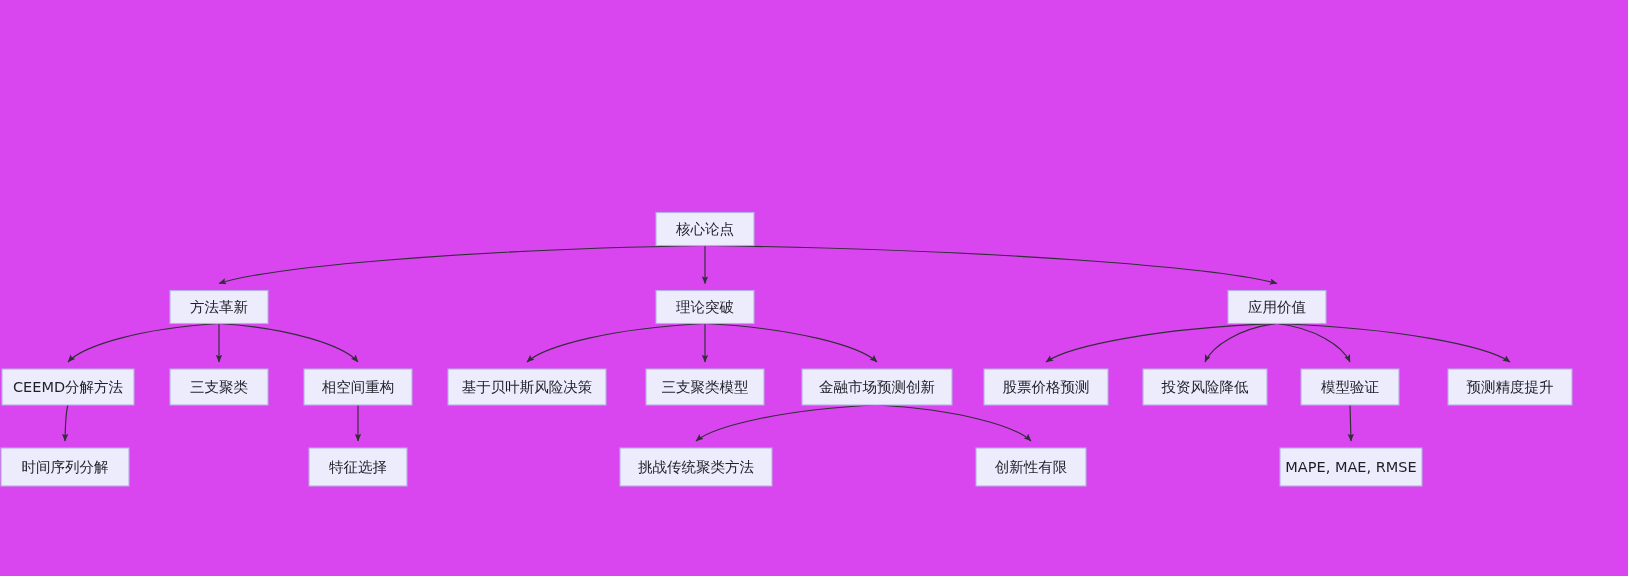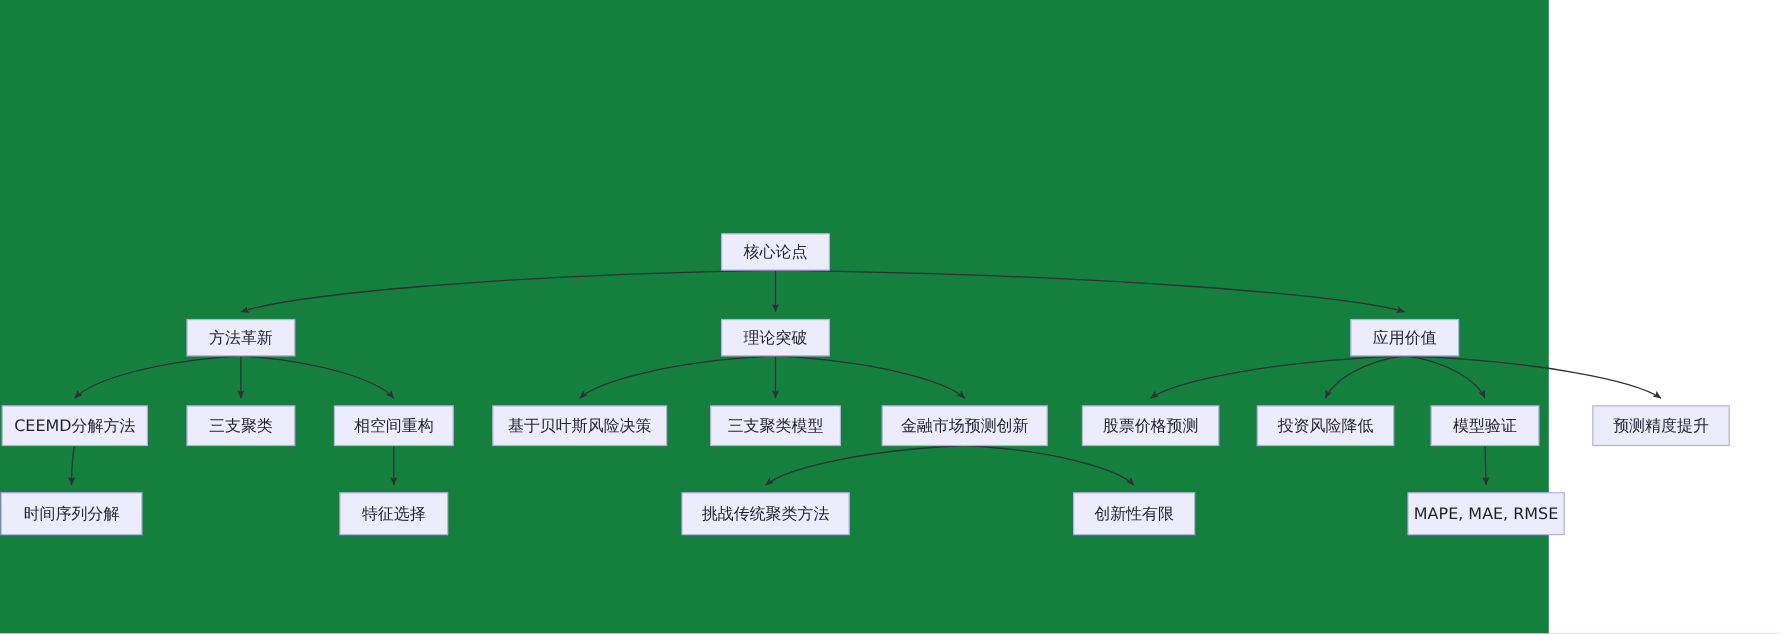--- a/index.html
+++ b/index.html
@@ -8,23 +8,23 @@
     background: #ffffff;
   }
   body {
     width: 1628px;
     height: 576px;
     font-family: "DejaVu Sans", "Liberation Sans", sans-serif;
     overflow: hidden;
   }
   #diagram-root {
     position: relative;
-    width: 1408px;
+    width: 1628px;
     height: 576px;
-    background: #15803d;
+    background: #d946ef;
   }
   svg#mindmap {
     display: block;
     width: 1628px;
     height: 576px;
   }
   .node-box {
     fill: #ececfc;
     stroke: #b6aee4;
     stroke-width: 1.1;

